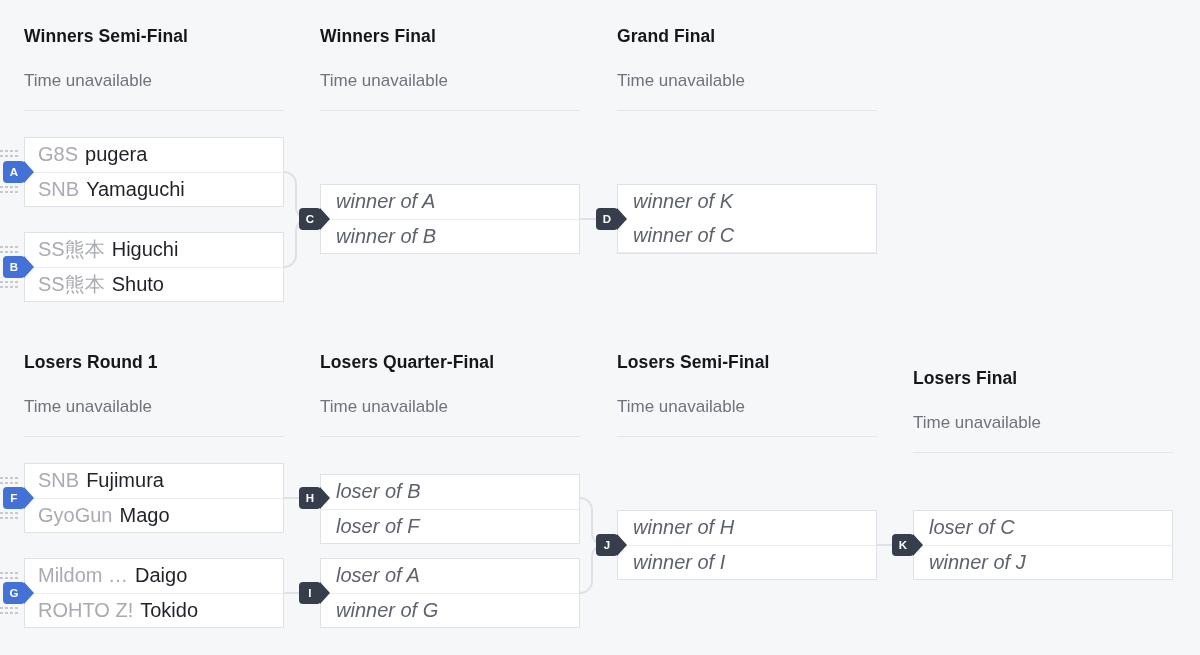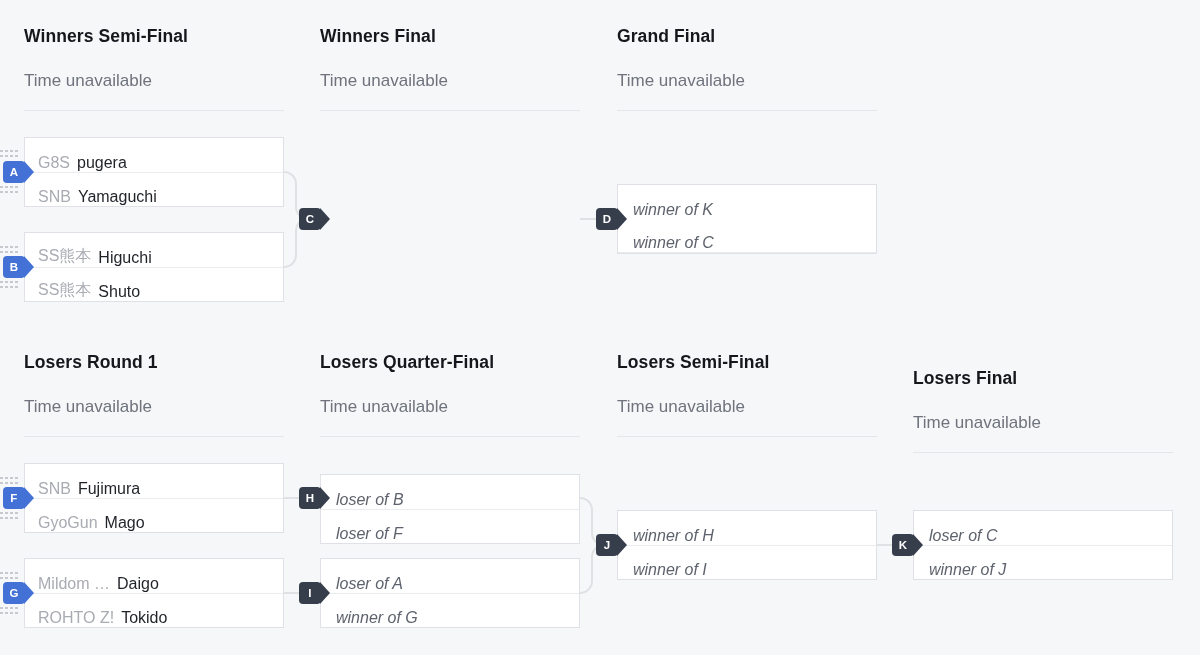--- a/index.html
+++ b/index.html
@@ -14,21 +14,21 @@
 
   .connectors{position:absolute;left:0;top:0;z-index:1;}
   .connectors path{fill:none;stroke:var(--connector);stroke-width:2;}
 
   .round-header{position:absolute;width:260px;height:84px;border-bottom:1px solid var(--divider);z-index:2;}
   .round-title{font-size:17.5px;font-weight:700;color:var(--header-text);letter-spacing:.1px;}
   .round-sub{margin-top:24px;font-size:17px;color:var(--subtitle-text);}
 
   .match{position:absolute;width:260px;height:70px;background:var(--box-bg);
     border:1px solid var(--box-border);box-sizing:border-box;display:flex;flex-direction:column;z-index:2;}
-  .slot{flex:1;display:flex;align-items:flex-end;padding:0 10px 0 13px;font-size:16px;
+  .slot{flex:1;display:flex;align-items:center;padding:0 10px 0 13px;font-size:20px;
     white-space:nowrap;overflow:hidden;cursor:pointer;}
   .slot.first{border-bottom:1px solid var(--row-divider);}
   .prefix{color:var(--prefix-text);margin-right:7px;}
   .pname{color:var(--name-text);}
   .ph{font-style:italic;color:var(--placeholder-text);margin-left:2px;}
 
   .badge{position:absolute;width:22px;height:22px;border-radius:4px;z-index:3;
     display:flex;align-items:center;justify-content:center;
     font-size:11.5px;font-weight:700;color:#fff;letter-spacing:.3px;}
   .badge::after{content:"";position:absolute;left:21px;top:0;width:0;height:0;
@@ -134,20 +134,28 @@
     <div class="slot first">
       <span class="prefix">SS熊本</span>
       <span class="pname">Higuchi</span>
     </div>
     <div class="slot">
       <span class="prefix">SS熊本</span>
       <span class="pname">Shuto</span>
     </div>
   </div>
 
+  <div class="match" style="left:320px;top:184px">
+    <div class="slot first">
+      <span class="ph">winner of A</span>
+    </div>
+    <div class="slot">
+      <span class="ph">winner of B</span>
+    </div>
+  </div>
 
   <div class="match" style="left:617px;top:184px">
     <div class="slot">
       <span class="ph">winner of K</span>
     </div>
     <div class="slot first">
       <span class="ph">winner of C</span>
     </div>
   </div>
 

